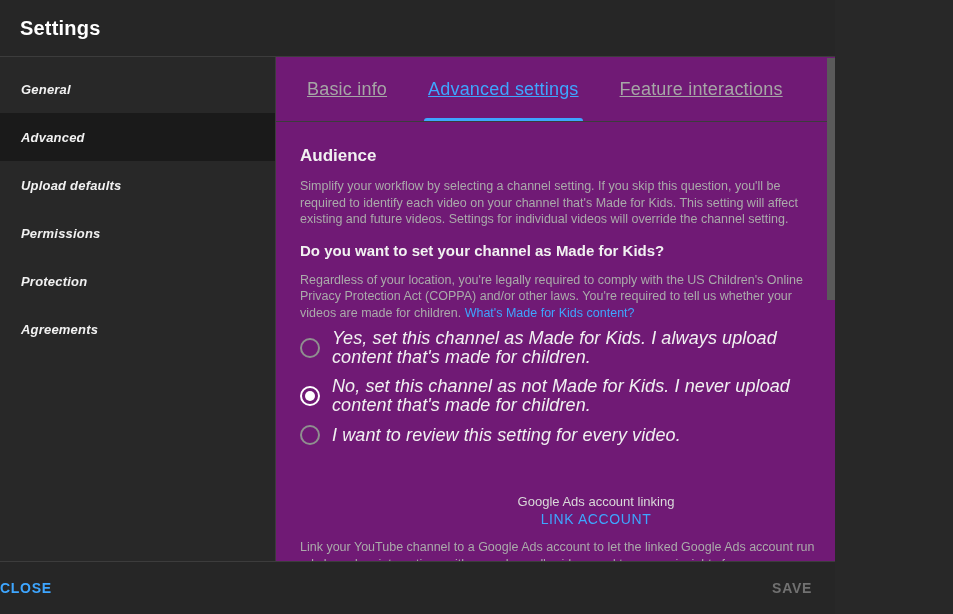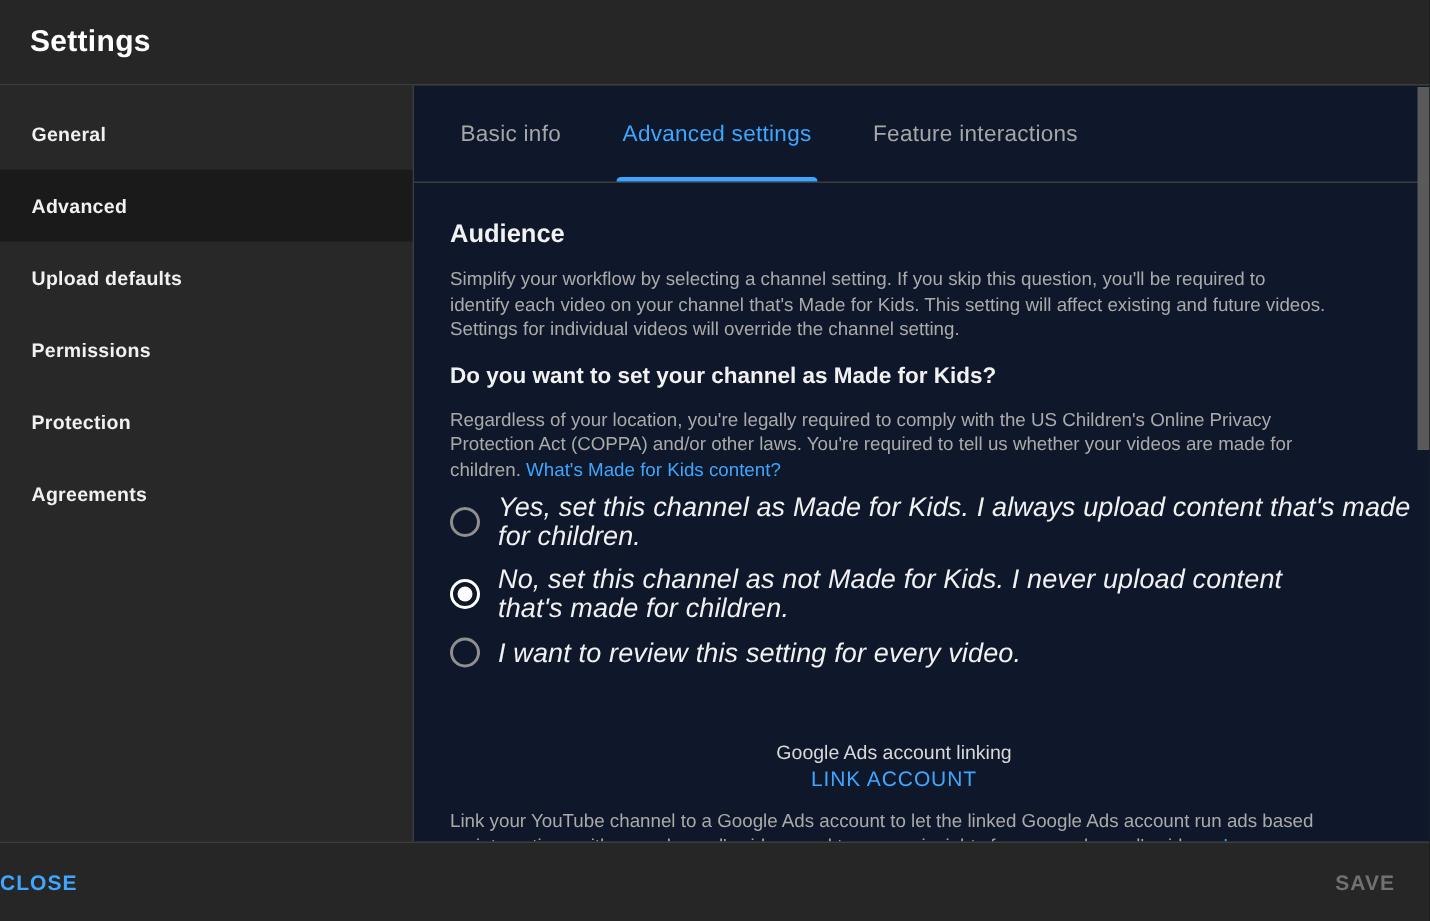--- a/index.html
+++ b/index.html
@@ -1,40 +1,40 @@
 <!DOCTYPE html>
 <html><head>
 <meta charset="utf-8">
 <style>
   * { margin:0; padding:0; box-sizing:border-box; }
   html,body { width:953px; height:614px; background:#282828; }
   body { font-family:"Liberation Sans", sans-serif; overflow:hidden; }
 
-  .app { position:relative; width:953px; height:614px; background:#0f172a; color:#fff;
+  .app { position:relative; width:835px; height:614px; background:#701a75; color:#fff;
          display:flex; flex-direction:column; overflow:hidden; }
 
   
   .header { flex:0 0 57px; display:flex; align-items:center; padding:0 24px 0 20px;
             border-bottom:1px solid #3c3c3c; background:#262626; }
   .header .title { font-size:20px; font-weight:700; color:#fff; letter-spacing:0.2px; }
 
   
   .main { flex:1 1 auto; display:flex; min-height:0; }
 
   .sidebar { flex:0 0 276px; border-right:1px solid #3c3c3c; padding-top:8px; background:#282828; }
   .side-item { height:48px; display:flex; align-items:center; padding-left:21px;
-               font-size:13px; font-weight:700; color:#f1f1f1; letter-spacing:0.2px; cursor:pointer; }
+               font-size:13px; font-weight:700; color:#f1f1f1; letter-spacing:0.2px; cursor:pointer;font-style:italic; }
   .side-item.selected { background:#1a1a1a; }
 
   .content { flex:1 1 auto; display:flex; flex-direction:column; min-width:0; }
 
   .tabs { flex:0 0 65px; display:flex; align-items:stretch; gap:41px; padding-left:31px;
           border-bottom:1px solid #3c3c3c; }
-  .tab { display:flex; align-items:center; position:relative; font-size:15px; font-weight:500;
-         color:#a6a6a6; letter-spacing:0.2px; cursor:pointer; white-space:nowrap; }
+  .tab { display:flex; align-items:center; position:relative; font-size:18px; font-weight:500;
+         color:#a6a6a6; letter-spacing:0.2px; cursor:pointer; white-space:nowrap;text-decoration:underline; }
   .tab.active { color:#3ea6ff; }
   .tab.active::after { content:""; position:absolute; left:-4px; right:-4px; bottom:0;
                        height:3px; background:#3ea6ff; border-radius:3px 3px 0 0; }
 
   .panel { flex:1 1 auto; padding:25px 12px 0 24px; overflow:hidden; }
 
   .section-heading { font-size:17px; font-weight:700; color:#f1f1f1; line-height:18px; margin:0 0 13px; }
   .body-text { font-size:12.5px; line-height:16.5px; color:#aaaaaa; max-width:585px; margin:0 0 14px; }
   .body-text .inline-link { color:#3ea6ff; text-decoration:none; cursor:pointer; }
   .question-heading { font-size:15px; font-weight:700; color:#f1f1f1; line-height:18px; margin:0 0 12px; }

